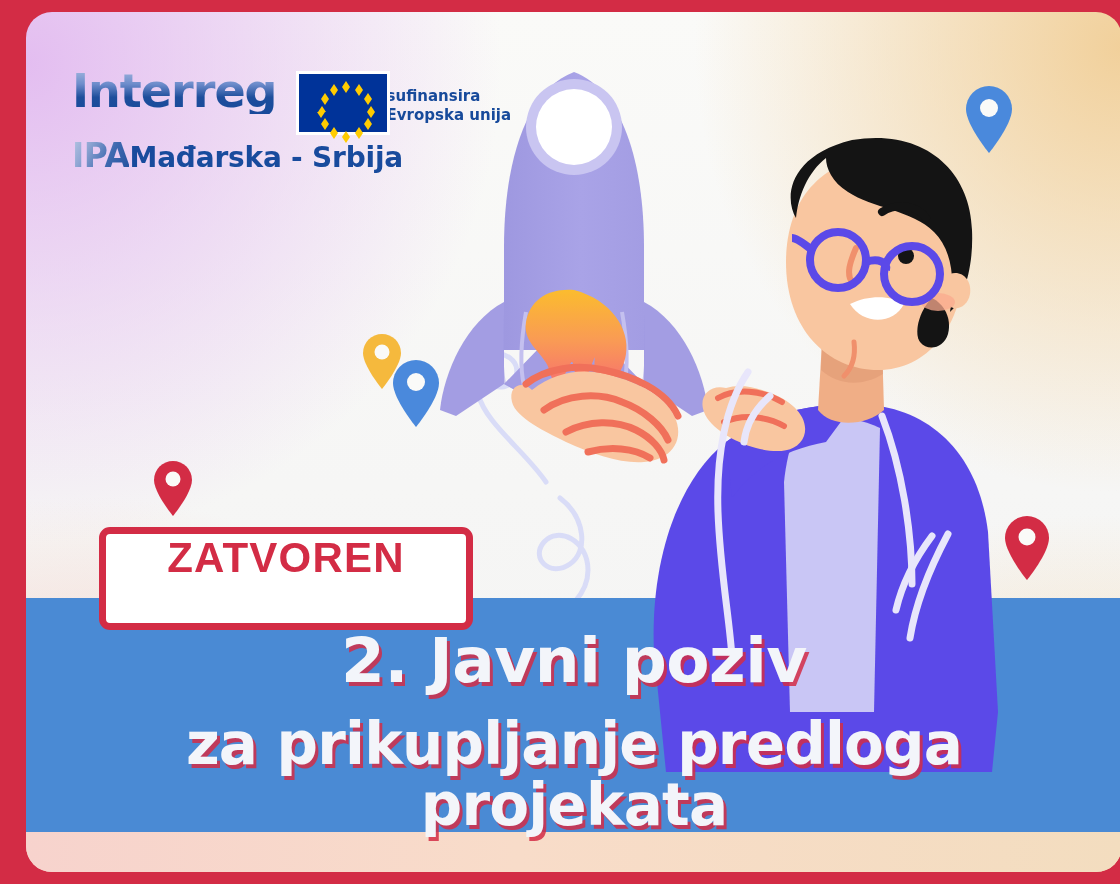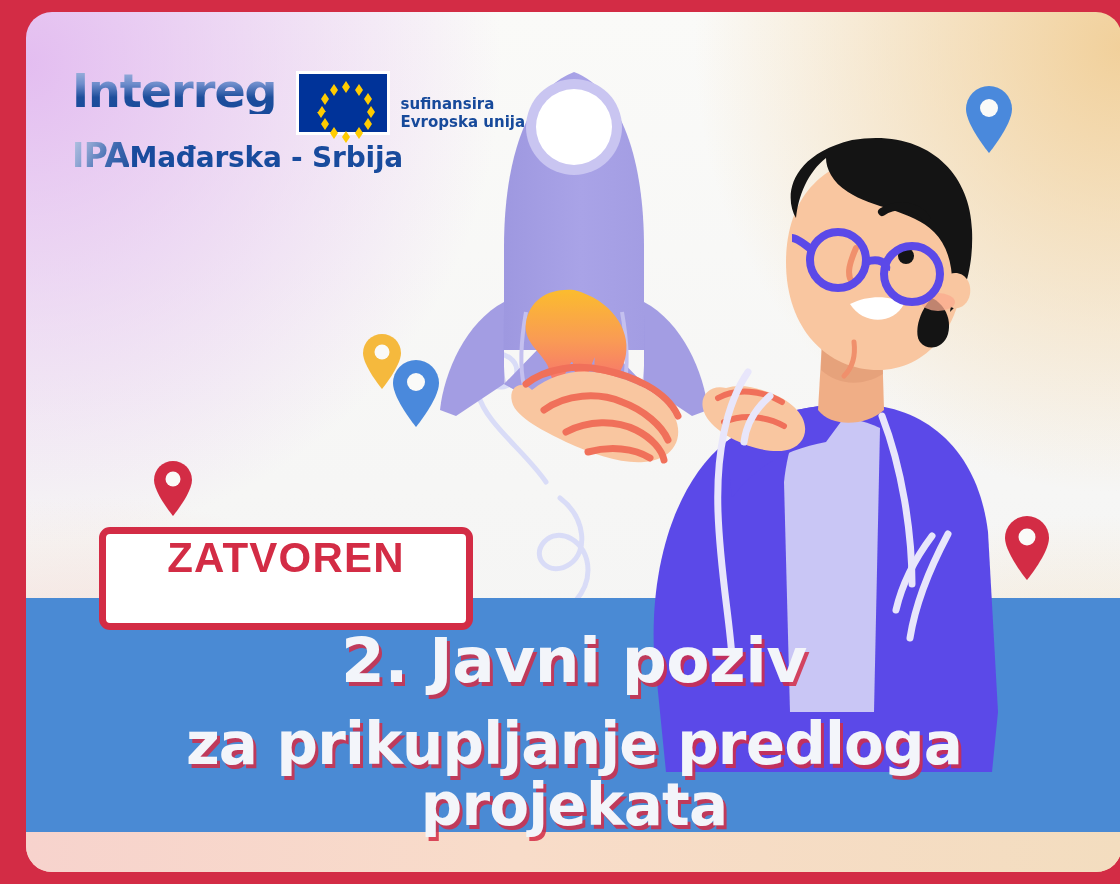--- a/index.html
+++ b/index.html
@@ -43,21 +43,21 @@
 
   
   .logo{position:absolute;left:46px;top:58px;z-index:20;}
   .logo-row1{display:flex;align-items:flex-start;gap:22px;}
   .interreg{
     font-size:46px;font-weight:700;letter-spacing:-1px;line-height:.95;
     background:linear-gradient(180deg,#9fb4dd 0%,#6d8ccb 32%,#1e4e9c 62%,#174a9b 100%);
     -webkit-background-clip:text;background-clip:text;color:transparent;
     font-family:"DejaVu Sans","Liberation Sans",sans-serif;
   }
-  .eu-block{display:flex;align-items:flex-end;gap:14px;padding-top:4px;}
+  .eu-block{display:flex;align-items:center;padding-top:4px;}
   .eu-flag{
     position:relative;width:88px;height:58px;background:#003399;flex:none;
     box-shadow:0 0 0 3px #fff;
   }
   .eu-flag i{
     position:absolute;width:0;height:0;
     border-left:4.2px solid transparent;border-right:4.2px solid transparent;
     border-bottom:6.1px solid #FFCC00;
   }
   .eu-flag i:after{

